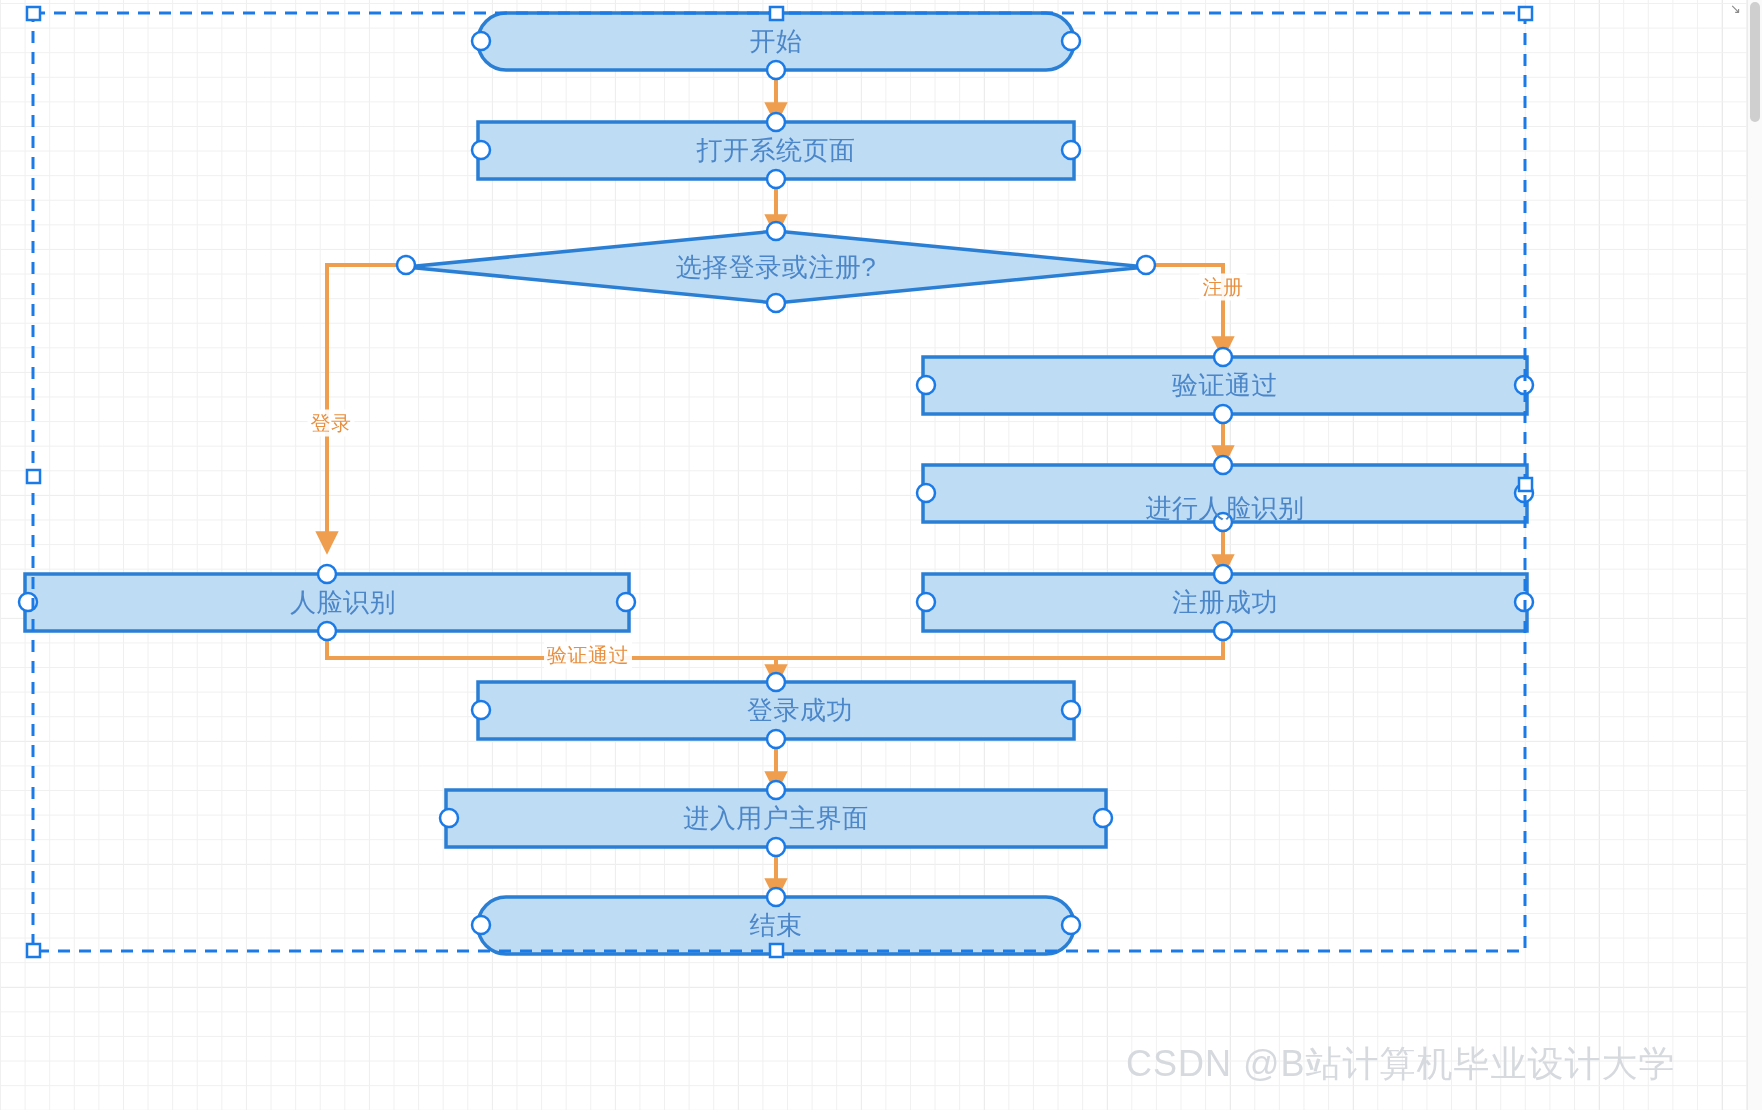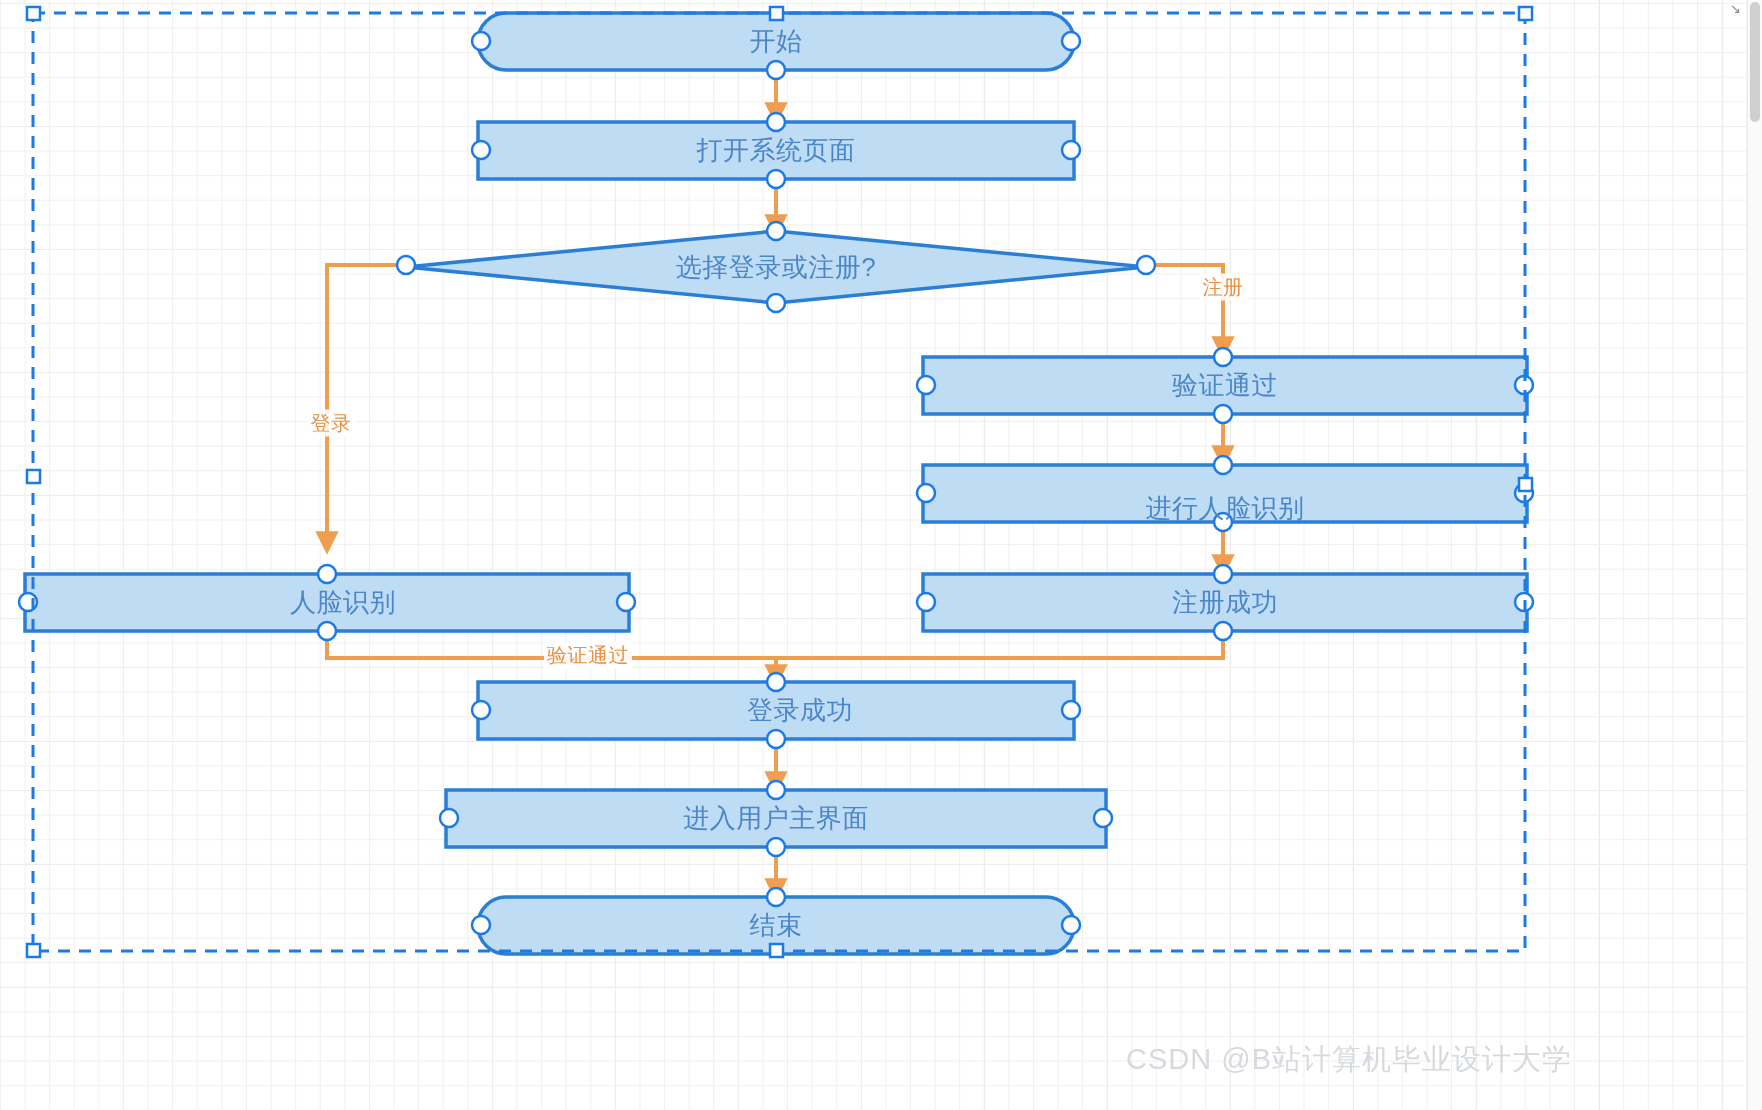--- a/index.html
+++ b/index.html
@@ -51,21 +51,21 @@
     white-space: nowrap;
     transform: translate(-50%, -50%);
     background: rgba(255,255,255,0.92);
     padding: 0 3px;
     letter-spacing: 0.5px;
   }
   .watermark {
     position: absolute;
     left: 1126px;
     top: 1040px;
-    font-size: 29px;
+    font-size: 36px;
     color: #d6dade;
     white-space: nowrap;
     letter-spacing: 1px;
   }
   .scrollbar-v {
     position: absolute;
     right: 0;
     top: 0;
     width: 14px;
     height: 1110px;

